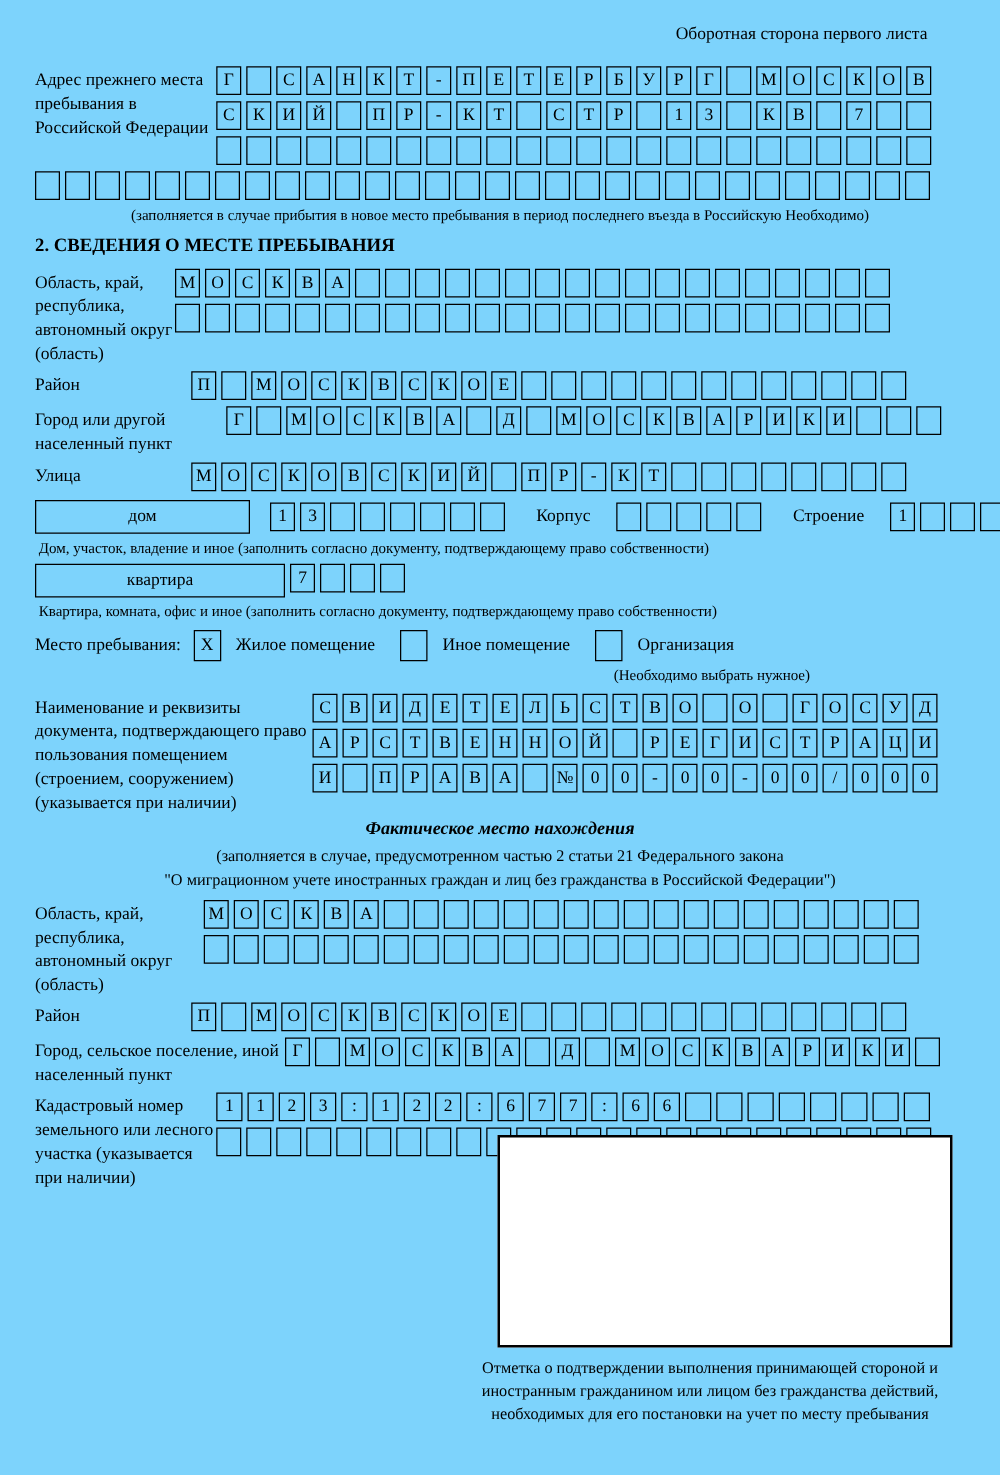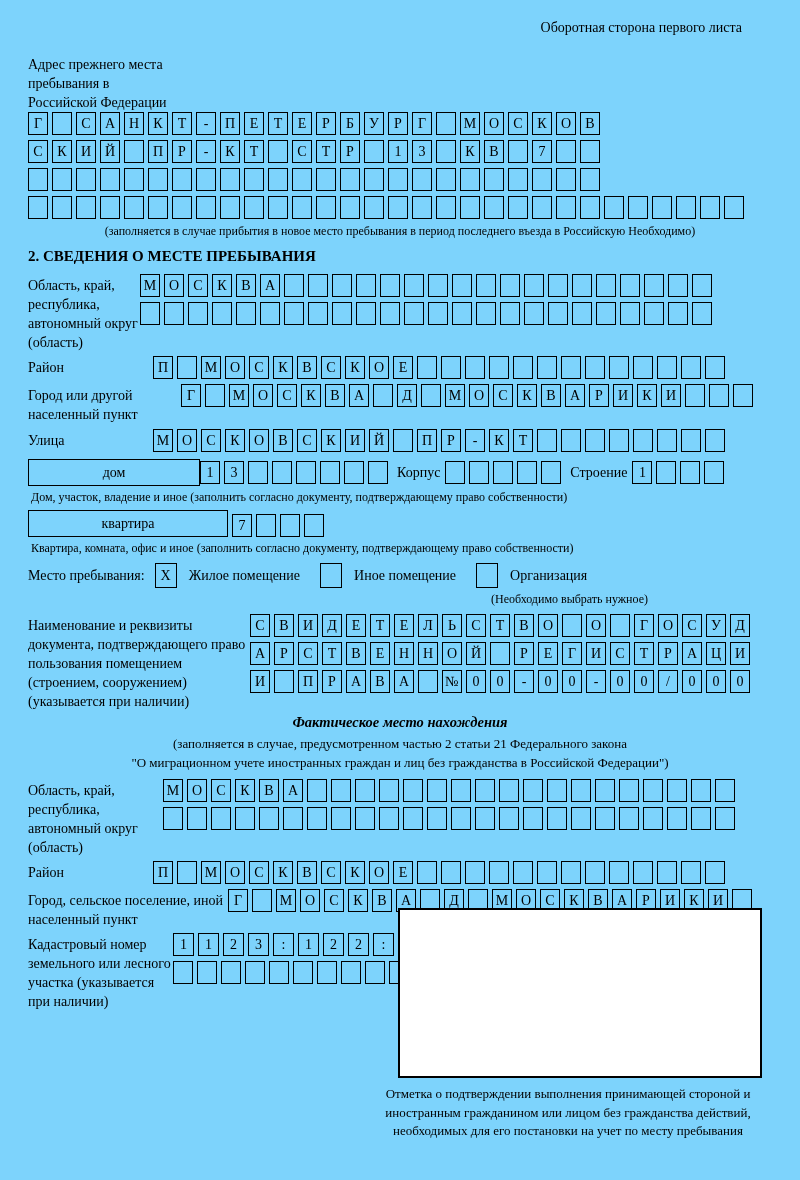--- a/index.html
+++ b/index.html
@@ -17,21 +17,21 @@
     flex:none; width:20px; height:23px; border:1.5px solid #000;
     display:flex; align-items:center; justify-content:center;
     font-size:14px; line-height:1;
   }
   .cells21 .cell { width:21px; }
 
   .field { display:flex; align-items:flex-start; }
   .flabel { flex:none; font-size:14px; line-height:1.36; padding-top:2px; }
   .rows { display:flex; flex-direction:column; gap:5px; }
 
-  .block1 { margin-top:17px;flex-direction:column; }
+  .block1 { margin-top:17px; }
   .block1 .flabel { width:145px; }
 
   .row-full { margin-top:5px; }
 
   .cap-center { margin-top:5px; font-size:12px; text-align:center; }
   .cap-left   { margin-top:4px; font-size:12px; text-align:left; padding-left:3px; }
 
   .title-main { margin-top:9px; margin-bottom:9px; text-align:left; font-size:15px; font-weight:bold; }
 
   .f-region  .flabel { width:112px; }
@@ -39,29 +39,29 @@
   .f-region2 .flabel { width:135px; }
   .f-district .flabel { width:125px; }
   .f-district { margin-bottom:5px; }
   .f-city1 .flabel { width:153px; }
   .f-city1 { margin-bottom:5px; }
   .f-street .flabel { width:125px; }
   .f-city2 .flabel { width:200px; }
   .f-city2 { margin-bottom:4px; }
   .f-cadastre .flabel { width:145px; }
 
-  .house-row { display:flex; align-items:center; gap:0; margin-top:7px; }
+  .house-row { display:flex; align-items:center; gap:16px; margin-top:7px; }
   .widebox {
     flex:none; height:27px; border:1.5px solid #000;
     display:flex; align-items:center; justify-content:center; font-size:14px;
   }
   .widebox.dom { width:172px; }
   .widebox.apt { width:200px; }
   .inline-label { font-size:14px; margin:0 5px 0 9px; }
-  .apt-row { display:flex; align-items:flex-end; gap:4px; margin-top:5px; }
+  .apt-row { display:flex; align-items:flex-start; gap:4px; margin-top:5px; }
 
   .stay-row { display:flex; align-items:center; margin-top:7px; font-size:14px; }
   .checkbox {
     flex:none; width:22px; height:25px; border:1.5px solid #000;
     display:flex; align-items:center; justify-content:center; font-size:14px;
   }
   .cb-1 { margin-left:10px; }
   .cb-n { margin-left:20px; }
   .opt-label { margin-left:12px; }
   .stay-cap { width:620px; text-align:right; font-size:12px; margin-top:4px; }

